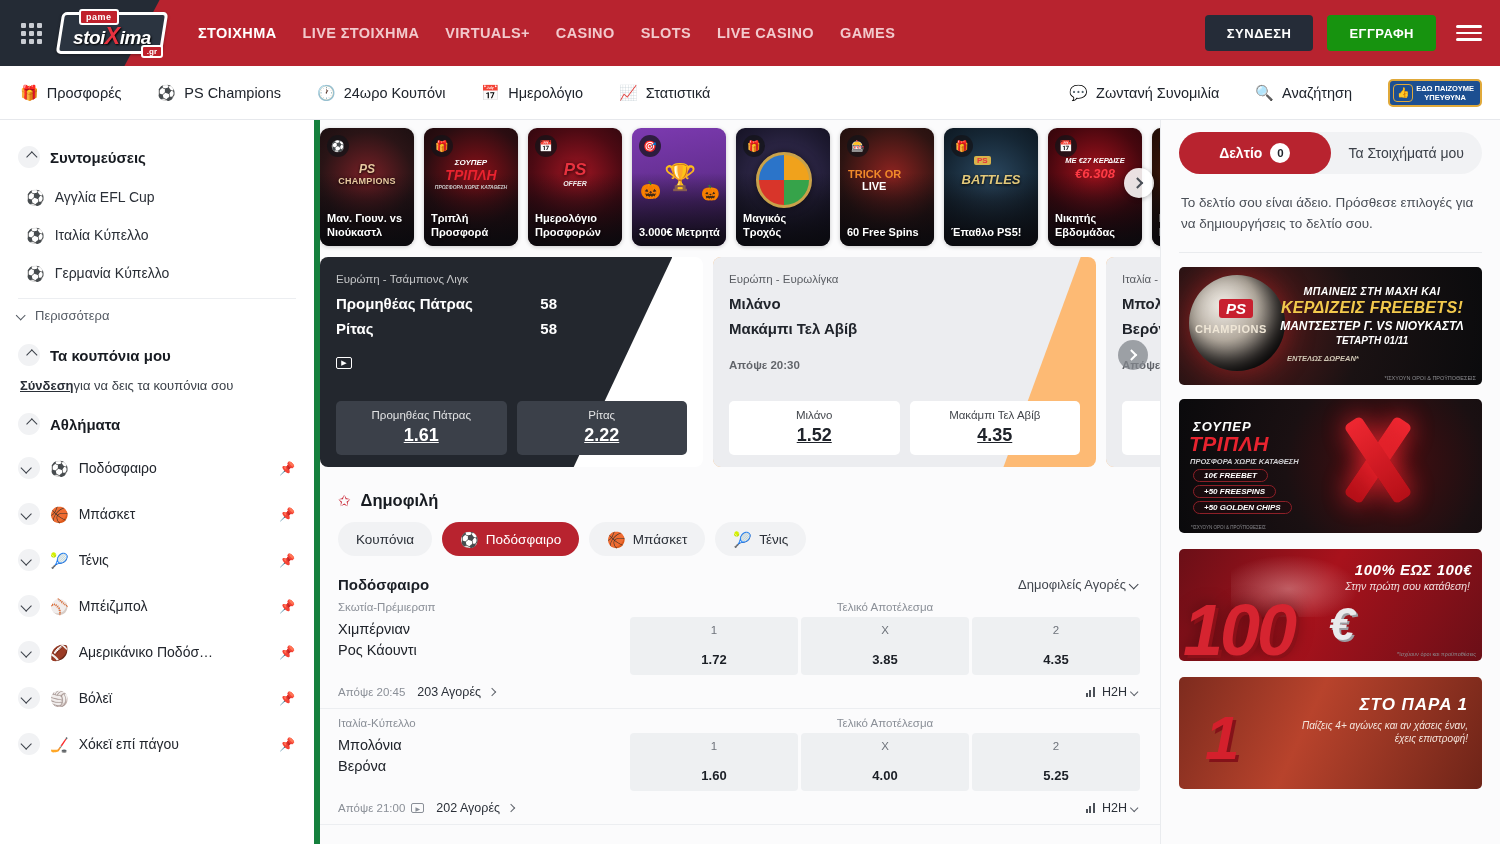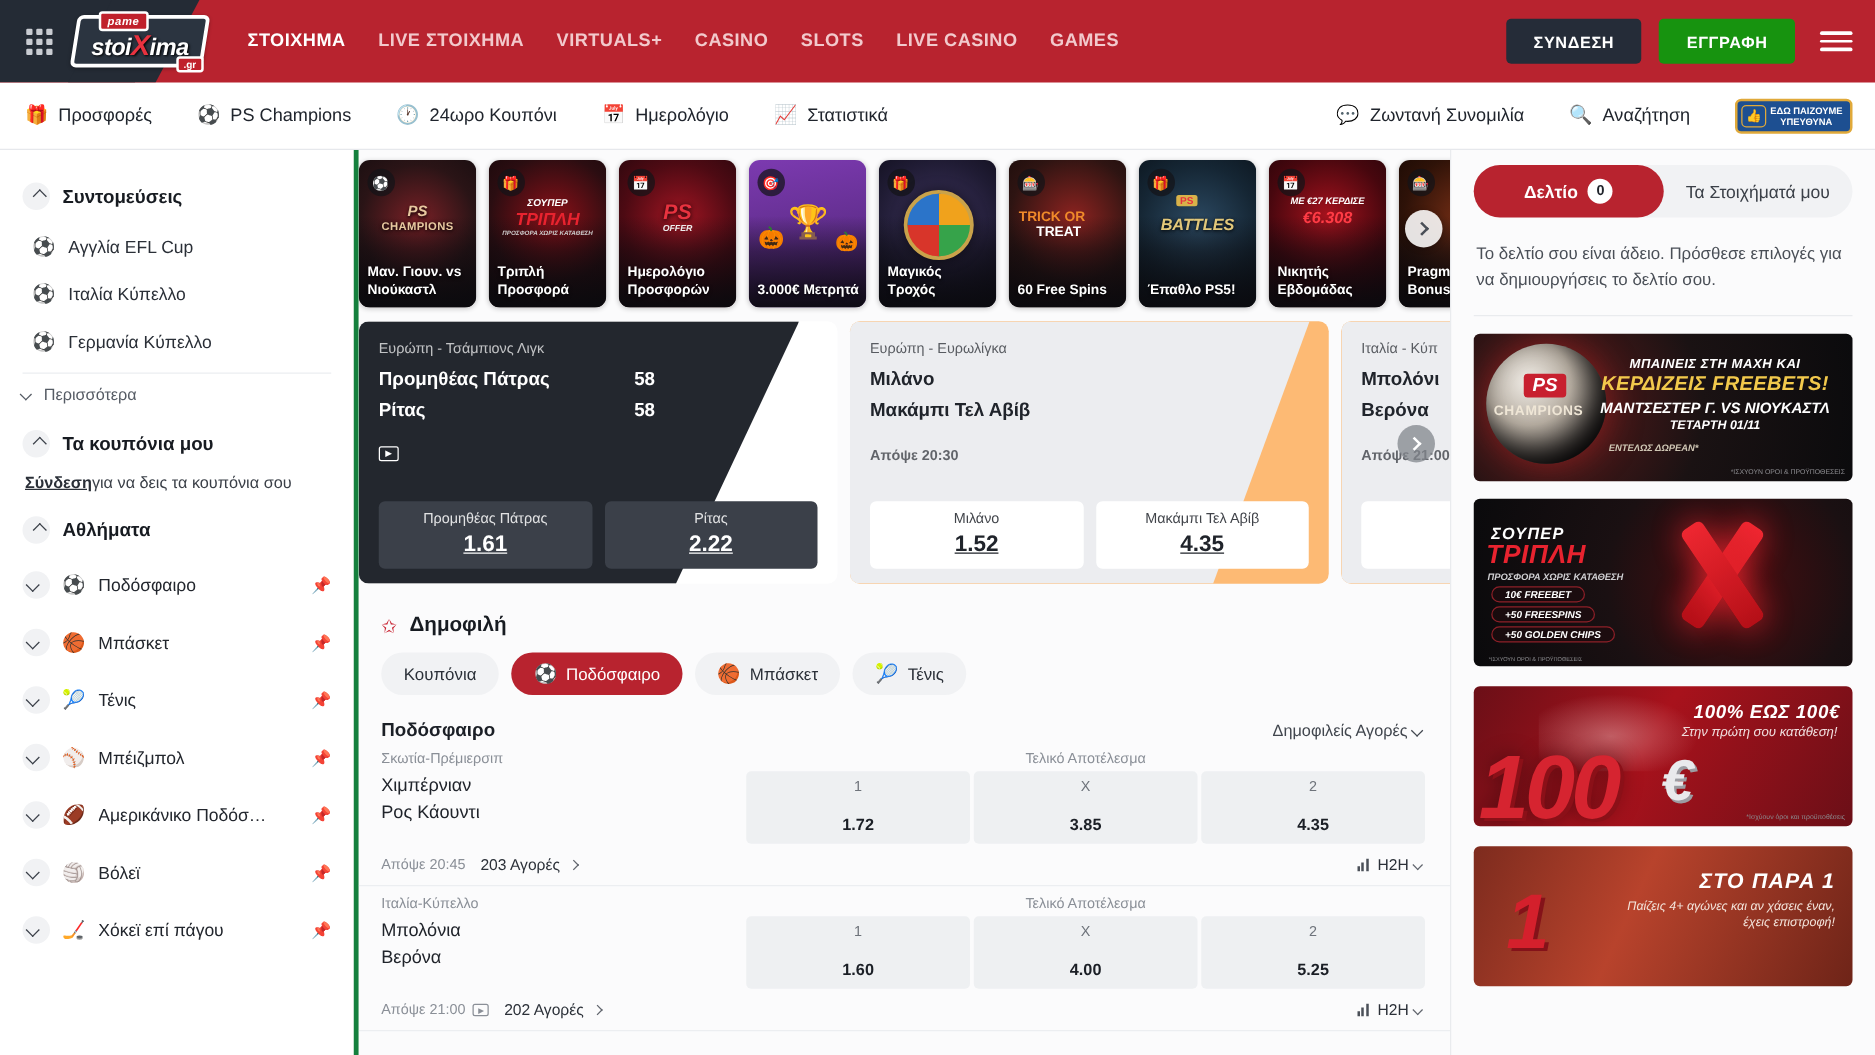--- a/index.html
+++ b/index.html
@@ -37,21 +37,21 @@
     position:relative; width:106px;height:46px;
   }
   .logo-shape{
     position:absolute; inset:2px 0 2px 0; background:#2b3440;
     border:3px solid #fff; border-radius:5px; transform: skewX(-9deg);
     box-shadow:0 1px 3px rgba(0,0,0,.35);
   }
   .logo-pame{
     position:absolute; left:20px; top:-1px; background:#c0212c; color:#fff;
     font-size:9px; font-weight:bold; letter-spacing:.5px; padding:1px 5px;
-    border:2px solid #fff; border-radius:3px; z-index:4; font-style:italic;
+    border:2px solid #fff; border-radius:3px; z-index:4; 
   }
   .logo-text{
     position:absolute; left:0; right:0; top:13px; text-align:center; z-index:3;
     color:#fff; font-weight:bold; font-size:19px; font-style:italic;
     letter-spacing:-.5px; text-shadow:1px 1px 2px #000;
   }
   .logo-text .x{ color:#e8323f; font-size:23px; }
   .logo-gr{
     position:absolute; right:2px; bottom:-2px; background:#c0212c; color:#fff;
     font-size:8px; font-weight:bold; padding:0 4px; border:2px solid #fff;
@@ -95,21 +95,21 @@
     width: 20px; height: 18px; background: #1d4f91; border: 1.5px solid #e0a93a;
     border-radius: 4px; display:flex;align-items:center;justify-content:center;
     color:#fff; font-size:10px;
   }
   .resp-txt { color: #fff; font-size: 7.5px; font-weight: bold; line-height: 9px; text-align:center;}
 
   
   .page { display: flex; height: calc(844px - 66px - 54px); }
 
   
-  .sidebar { width: 287px; background: #fff; border-right: 4px solid #15803d; padding: 14px 18px 0 18px; overflow: hidden; }
+  .sidebar { width: 320px; background: #fff; border-right: 6px solid #15803d; padding: 14px 18px 0 18px; overflow: hidden; }
   .side-head { display:flex; align-items:center; gap:10px; margin: 12px 0 10px 0; cursor:pointer;}
   .chev-circle{
     width:22px;height:22px;border-radius:50%;background:#f1f2f4;
     display:flex;align-items:center;justify-content:center;flex:0 0 22px;
   }
   .chev { width: 8px; height: 8px; border-left: 1.8px solid #3a3f48; border-bottom: 1.8px solid #3a3f48; }
   .chev.up { transform: rotate(135deg) translate(-2px,-2px); }
   .chev.down { transform: rotate(-45deg) translate(-2px,-2px); }
   .side-head .t { font-size: 15px; font-weight: bold; color: #171b21; }
   .side-link { display:flex; align-items:center; gap:10px; padding: 11px 0 11px 8px; cursor:pointer; }
@@ -546,21 +546,21 @@
                     background:conic-gradient(#f0a21c 0 25%,#36a34a 0 50%,#d8352a 0 75%,#2b74c9 0 100%);
                     border:3px solid #c9a24a;box-shadow:0 0 10px rgba(0,0,0,.6)"></div>
         <div class="ptitle">Μαγικός Τροχός</div>
       </div>
 
       <div class="promo-card">
         <div class="art" style="background:radial-gradient(circle at 55% 40%,#8e2320 0%,#2e1412 58%,#140a09 100%)"></div>
         <div class="scrim"></div>
         <div class="pbadge">🎰</div>
         <div style="position:absolute;left:8px;top:40px;z-index:3;color:#f08a2a;font-size:11px;font-weight:bold">TRICK OR</div>
-        <div style="position:absolute;left:22px;top:52px;z-index:3;color:#fff;font-size:11px;font-weight:bold">TREAT</div>
+        <div style="position:absolute;left:22px;top:52px;z-index:3;color:#fff;font-size:11px;font-weight:bold">LIVE</div>
         <div class="ptitle">60 Free Spins</div>
       </div>
 
       <div class="promo-card">
         <div class="art" style="background:radial-gradient(circle at 50% 44%,#2c4a63 0%,#152634 58%,#0a121a 100%)"></div>
         <div class="scrim"></div>
         <div class="pbadge">🎁</div>
         <div style="position:absolute;left:30px;top:28px;z-index:3;color:#e8323f;font-size:8px;font-weight:bold;background:#d8b24a;padding:0 3px;border-radius:2px">PS</div>
         <div style="position:absolute;left:0;right:0;top:44px;text-align:center;z-index:3;color:#e2c87a;font-size:13px;font-weight:bold;font-style:italic;text-shadow:0 1px 3px #000">BATTLES</div>
         <div class="ptitle">Έπαθλο PS5!</div>

